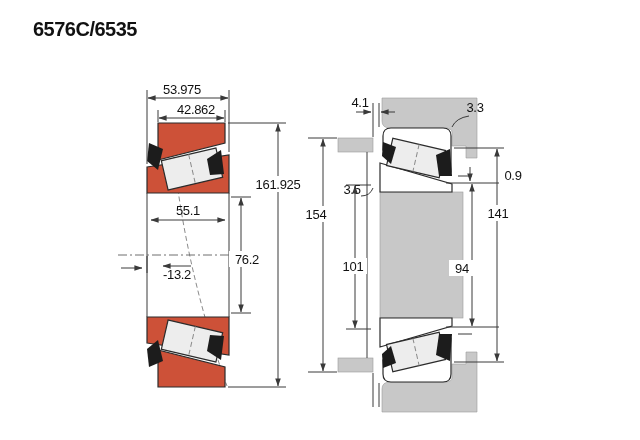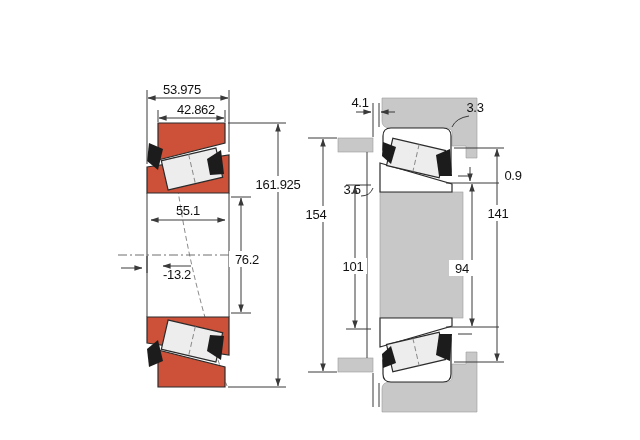--- a/index.html
+++ b/index.html
@@ -17,20 +17,21 @@
   .fill-white{fill:#ffffff;}
   .fill-black{fill:#1c1c1c;stroke:none;}
   .dash{stroke-dasharray:5 3;stroke:#8a8a8a;stroke-width:1;fill:none;}
   .axis{stroke-dasharray:9 3 2 3;stroke:#6f6f6f;stroke-width:1;fill:none;}
   .bg{fill:#ffffff;stroke:none;}
 </style>
 </head>
 <body>
 
 <div id="stage">
+  <div id="title">6576C/6535</div>
 
   <svg width="640" height="440" viewBox="0 0 640 440">
     <defs>
       <marker id="ah" viewBox="0 0 10 10" refX="9.5" refY="5" markerWidth="8" markerHeight="8" orient="auto-start-reverse">
         <path d="M0,1.5 L10,5 L0,8.5 Z" fill="#3a3a3a"></path>
       </marker>
     </defs>
 
     <g>
 

